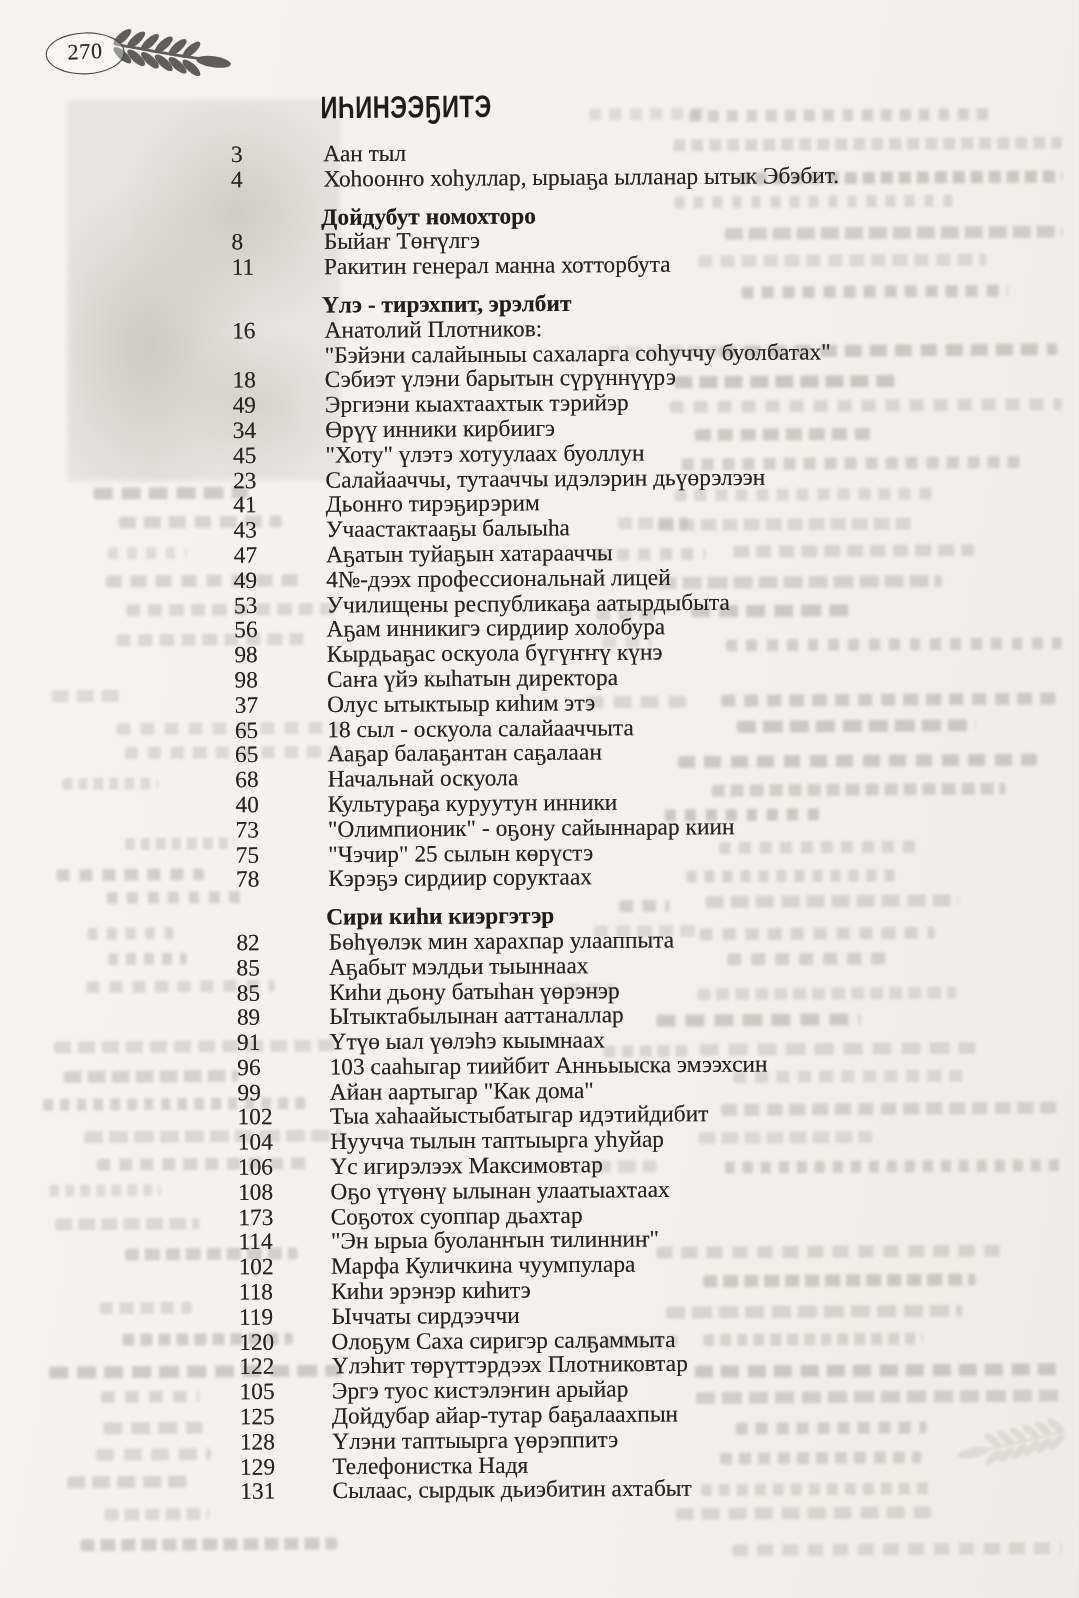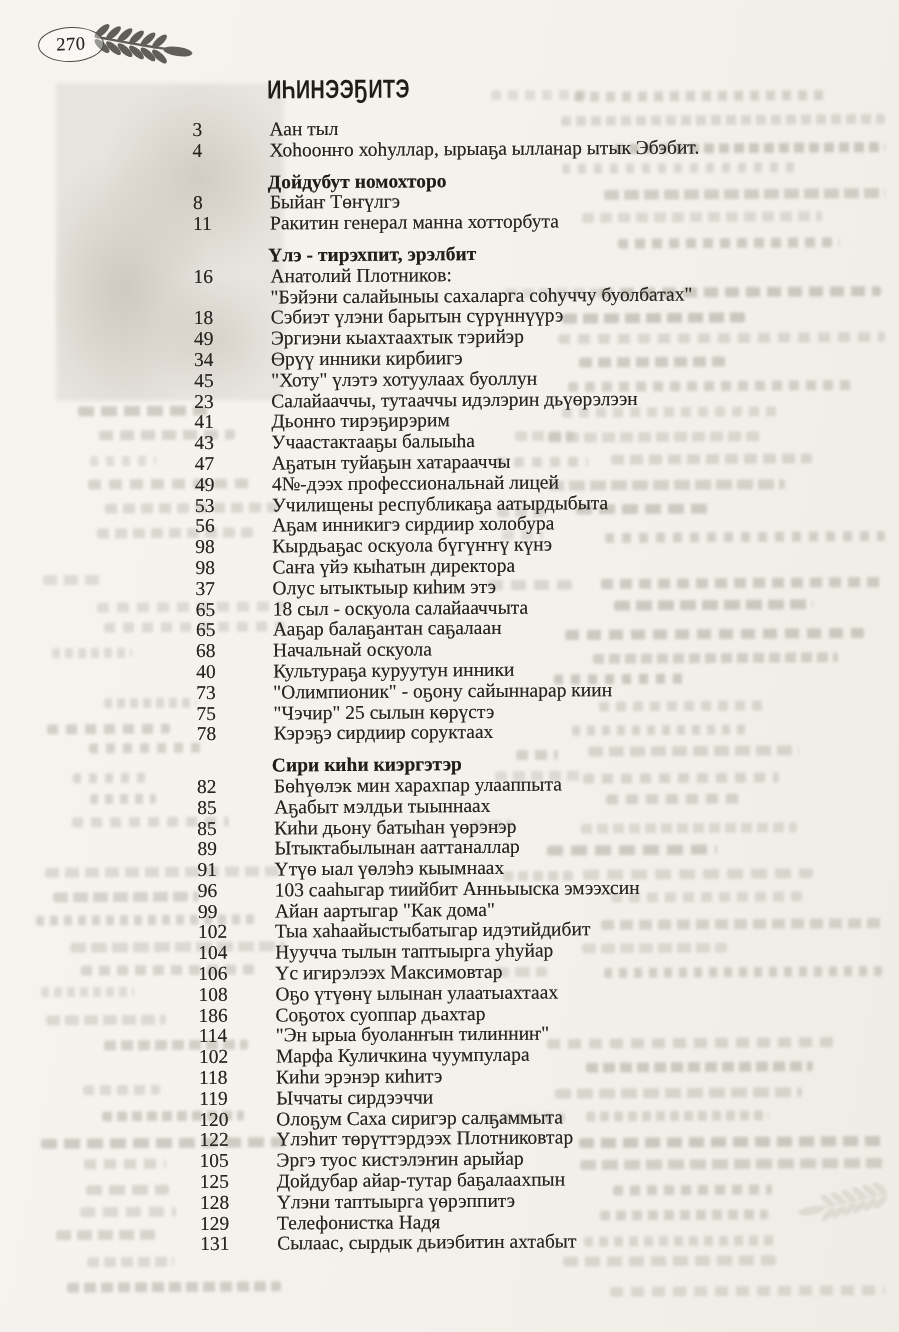--- a/index.html
+++ b/index.html
@@ -362,21 +362,21 @@
         </div>
         <div class="toc-row">
           <span class="toc-num">106</span>
           <span class="toc-text">Үс игирэлээх Максимовтар</span>
         </div>
         <div class="toc-row">
           <span class="toc-num">108</span>
           <span class="toc-text">Оҕо үтүөнү ылынан улаатыахтаах</span>
         </div>
         <div class="toc-row">
-          <span class="toc-num">186</span>
+          <span class="toc-num">173</span>
           <span class="toc-text">Соҕотох суоппар дьахтар</span>
         </div>
         <div class="toc-row">
           <span class="toc-num">114</span>
           <span class="toc-text">"Эн ырыа буоланҥын тилинниҥ"</span>
         </div>
         <div class="toc-row">
           <span class="toc-num">102</span>
           <span class="toc-text">Марфа Куличкина чуумпулара</span>
         </div>

